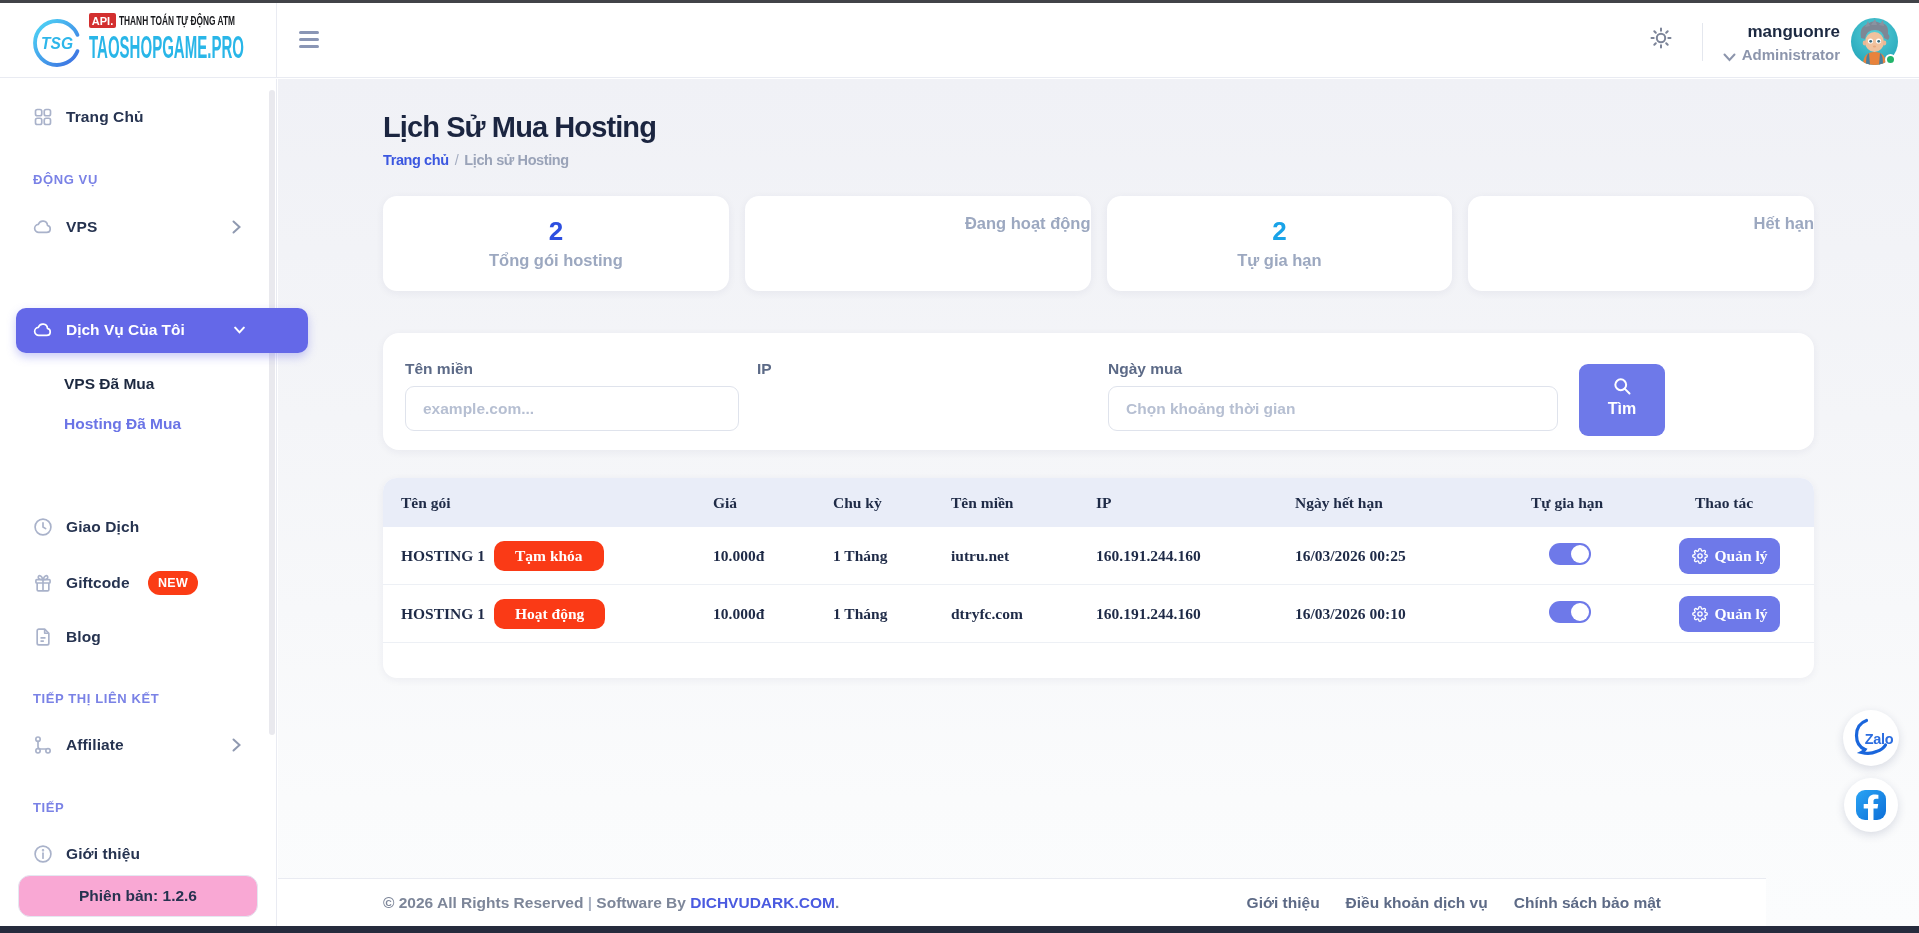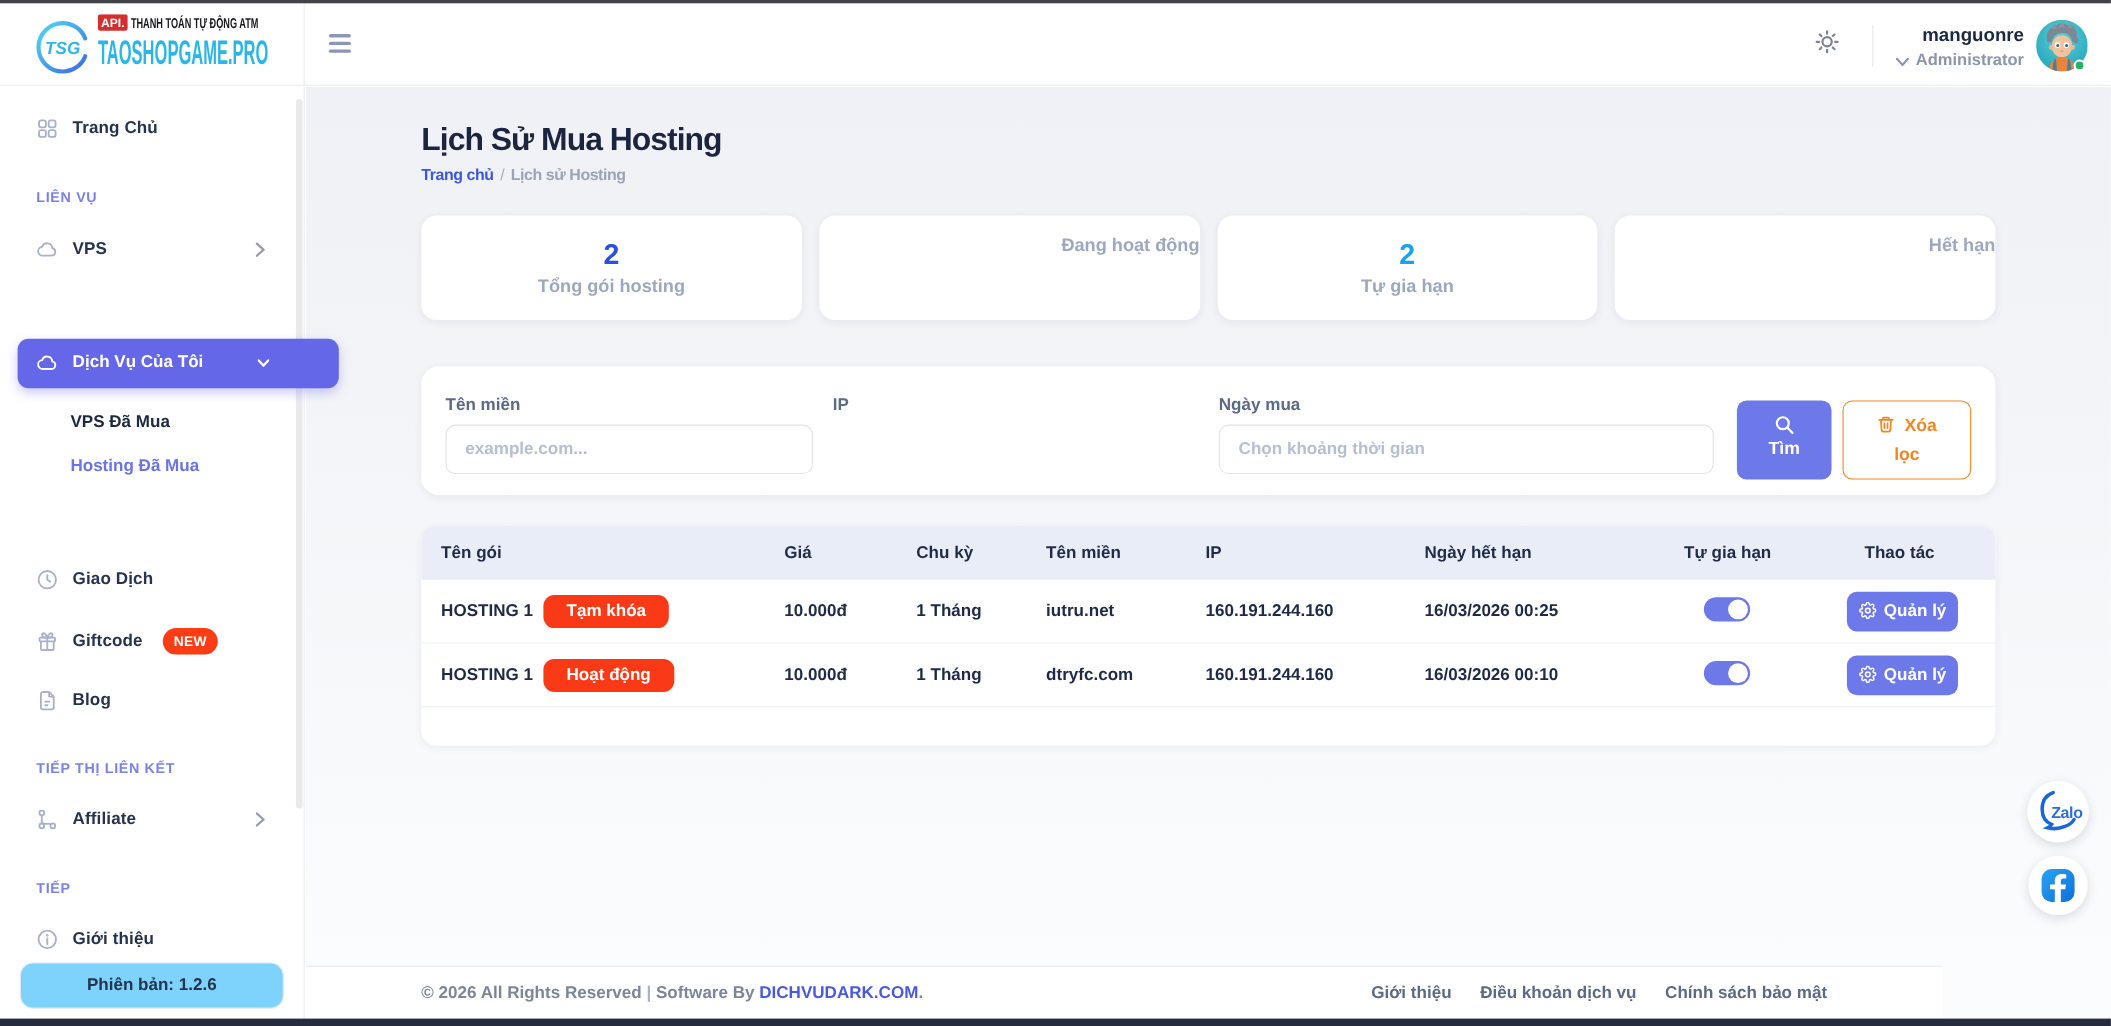--- a/index.html
+++ b/index.html
@@ -27,21 +27,21 @@
 .mitem .ic { position:absolute; left:33px; top:50%; margin-top:-10px; width:20px; height:20px; }
 .mitem .tx { position:absolute; left:66px; top:50%; transform:translateY(-50%); font-size:15.5px; font-weight:bold; color:#263350; letter-spacing:.1px; }
 .mitem .chev { position:absolute; left:232px; top:50%; transform:translateY(-50%); }
 .slabel { position:absolute; left:33px; font-size:13px; font-weight:bold; color:#7a82e6; letter-spacing:.6px; }
 .active-item { position:absolute; left:16px; top:229px; width:292px; height:45px; background:#6468e8; border-radius:10px; box-shadow:0 4px 10px rgba(100,104,232,.35); }
 .active-item .ic { position:absolute; left:17px; top:12px; }
 .active-item .tx { position:absolute; left:50px; top:13px; font-size:15.5px; font-weight:bold; color:#fff; }
 .active-item .chev { position:absolute; left:218px; top:18px; }
 .subitem { position:absolute; left:64px; font-size:15.5px; font-weight:bold; color:#1d2940; }
 .newbadge { position:absolute; left:148px; top:492px; width:50px; height:24px; background:#fb3c15; border-radius:12px; color:#fff; font-size:12.5px; font-weight:bold; text-align:center; line-height:24px; letter-spacing:.3px; }
-.verbox { position:absolute; left:18px; top:796px; width:240px; height:42px; border:1px solid #e4e8f1; border-radius:12px; text-align:center; line-height:40px; font-size:15.5px; font-weight:bold; color:#263350; background:#7dd3fc; }
+.verbox { position:absolute; left:18px; top:796px; width:240px; height:42px; border:1px solid #e4e8f1; border-radius:12px; text-align:center; line-height:40px; font-size:15.5px; font-weight:bold; color:#263350; background:#f9a8d4; }
 
 .main { position:absolute; left:278px; top:79px; width:1641px; height:847px; background:linear-gradient(180deg,#f0f1f6 0%,#f4f5f8 40%,#fafbfc 85%,#fbfcfd 100%); }
 .container { position:relative; width:1431px; margin:0 auto; }
 h1.title { position:absolute; left:0; top:32px; font-size:29px; font-weight:bold; color:#1b2540; letter-spacing:-.9px; }
 .crumb { position:absolute; left:0; top:73px; font-size:14.5px; font-weight:bold; letter-spacing:-.4px; }
 .crumb .home { color:#3b57e0; }
 .crumb .sep { color:#a5aec2; margin:0 6px; font-weight:normal; }
 .crumb .cur { color:#9aa3b8; }
 
 .cards { position:absolute; left:0; top:117px; width:1431px; height:95px; display:flex; gap:16px; }
@@ -53,21 +53,21 @@
 .scard .lbl.only { margin-top:-7px;text-align:right; }
 
 .filter { position:absolute; left:0; top:254px; width:1431px; height:117px; background:#fff; border-radius:16px; box-shadow:0 2px 8px rgba(30,40,90,.06); }
 .flabel { position:absolute; top:27px; font-size:15.5px; font-weight:bold; color:#5c6a87; }
 .finput { position:absolute; top:53px; height:45px; border:1px solid #dfe3ec; border-radius:9px; background:#fff; font-size:15.5px; font-weight:bold; color:#b6bfd2; line-height:43px; padding-left:17px; }
 .fbtn { position:absolute; top:31px; height:72px; border-radius:9px; text-align:center; }
 .btn-tim { left:1196px; width:86px; background:#6e79e9; color:#fff; font-size:16px; font-weight:bold; padding-top:12px; }
 .btn-tim svg { display:block; margin:0 auto 4px; }
 .btn-xoa { left:1292px; width:117px; border:1px solid #f5861f; background:#fff; color:#f5861f; font-size:16px; font-weight:bold; line-height:26px; padding-top:10px; }
 
-.tcard { position:absolute; left:0; top:399px; width:1431px; height:200px; background:#fff; border-radius:14px; box-shadow:0 2px 8px rgba(30,40,90,.06); overflow:hidden; }
+.tcard { position:absolute; left:0; top:399px; width:1431px; height:200px; background:#fff; border-radius:14px; box-shadow:0 2px 8px rgba(30,40,90,.06); overflow:hidden;font-family:Liberation Serif, serif; }
 .thead { position:absolute; left:0; top:0; width:1431px; height:49px; background:#e9edf8; }
 .thead span { position:absolute; top:50%; transform:translateY(-50%); font-size:15.5px; font-weight:bold; color:#1f2b47; }
 .trow { position:absolute; left:0; width:1431px; height:58px; }
 .trow span { position:absolute; top:50%; transform:translateY(-50%); font-size:15.5px; font-weight:bold; color:#1e2a47; }
 .row1 { top:49px; border-bottom:1px solid #edf0f5; }
 .row2 { top:107px; border-bottom:1px solid #edf0f5; }
 .badge { position:absolute; left:111px; top:50%; transform:translateY(-50%); height:30px; background:#fa3a16; border-radius:10px; color:#fff; font-size:15.5px; font-weight:bold; line-height:30px; padding:0 21px; }
 .toggle { position:absolute; left:1166px; top:50%; margin-top:-13px; width:42px; height:22px; background:#6e79e9; border-radius:11px; }
 .toggle i { position:absolute; right:2px; top:2px; width:18px; height:18px; background:#fff; border-radius:50%; }
 .btn-ql { position:absolute; left:1296px; top:50%; margin-top:-18px; width:101px; height:36px; background:#6e79e9; border-radius:9px; color:#fff; font-size:15.5px; font-weight:bold; text-align:center; line-height:36px; }
@@ -155,21 +155,21 @@
   <div class="mitem" style="top:16px;">
     <svg class="ic" viewBox="0 0 24 24" fill="none" stroke="#a9b2ca" stroke-width="2">
       <rect x="3" y="3" width="7.5" height="7.5" rx="2.2"></rect>
         <rect x="13.5" y="3" width="7.5" height="7.5" rx="2.2"></rect>
       <rect x="3" y="13.5" width="7.5" height="7.5" rx="2.2"></rect>
         <rect x="13.5" y="13.5" width="7.5" height="7.5" rx="2.2"></rect>
     </svg>
     <span class="tx">Trang Chủ</span>
   </div>
 
-  <div class="slabel" style="top:93px;">LIÊN VỤ</div>
+  <div class="slabel" style="top:93px;">ĐỘNG VỤ</div>
 
   <div class="mitem" style="top:126px;">
     <svg class="ic" viewBox="0 0 24 24" fill="none" stroke="#a9b2ca" stroke-width="2" stroke-linejoin="round">
       <path d="M7.2 18.5h9.3a4.2 4.2 0 0 0 .9-8.3 5.6 5.6 0 0 0-10.9-1.4 4.4 4.4 0 0 0 .7 9.7z"></path>
     </svg>
     <span class="tx">VPS</span>
     <svg class="chev" width="9" height="14" viewBox="0 0 9 14" fill="none" stroke="#8f99b0" stroke-width="2" stroke-linecap="round">
         <path d="M1.5 1.5 7.5 7l-6 5.5"></path>
       </svg>
   </div>
@@ -271,25 +271,20 @@
       <div class="flabel" style="left:374px;">IP</div>
       <div class="flabel" style="left:725px;">Ngày mua</div>
       <div class="finput" style="left:22px; width:334px;">example.com...</div>
       <div class="finput" style="left:725px; width:450px;">Chọn khoảng thời gian</div>
       <div class="fbtn btn-tim">
         <svg width="20" height="20" viewBox="0 0 24 24" fill="none" stroke="#fff" stroke-width="2.4" stroke-linecap="round">
             <circle cx="10.5" cy="10.5" r="6.5"></circle>
             <path d="M15.5 15.5 21 21"></path>
           </svg>
         Tìm
-      </div>
-      <div class="fbtn btn-xoa">
-        <svg width="17" height="18" viewBox="0 0 24 24" fill="none" stroke="#f5861f" stroke-width="2.2" stroke-linecap="round" stroke-linejoin="round" style="vertical-align:-3px;margin-right:8px;">
-            <path d="M3.5 6h17M8 6V4.5A1.5 1.5 0 0 1 9.5 3h5A1.5 1.5 0 0 1 16 4.5V6M18.5 6l-.9 13.2a2 2 0 0 1-2 1.8H8.4a2 2 0 0 1-2-1.8L5.5 6M10 10.5v6M14 10.5v6"></path>
-          </svg>Xóa<br>lọc
       </div>
     </div>
 
     <div class="tcard">
       <div class="thead">
         <span class="c1">Tên gói</span>
           <span class="c2">Giá</span>
           <span class="c3">Chu kỳ</span>
           <span class="c4">Tên miền</span>
         <span class="c5">IP</span>

